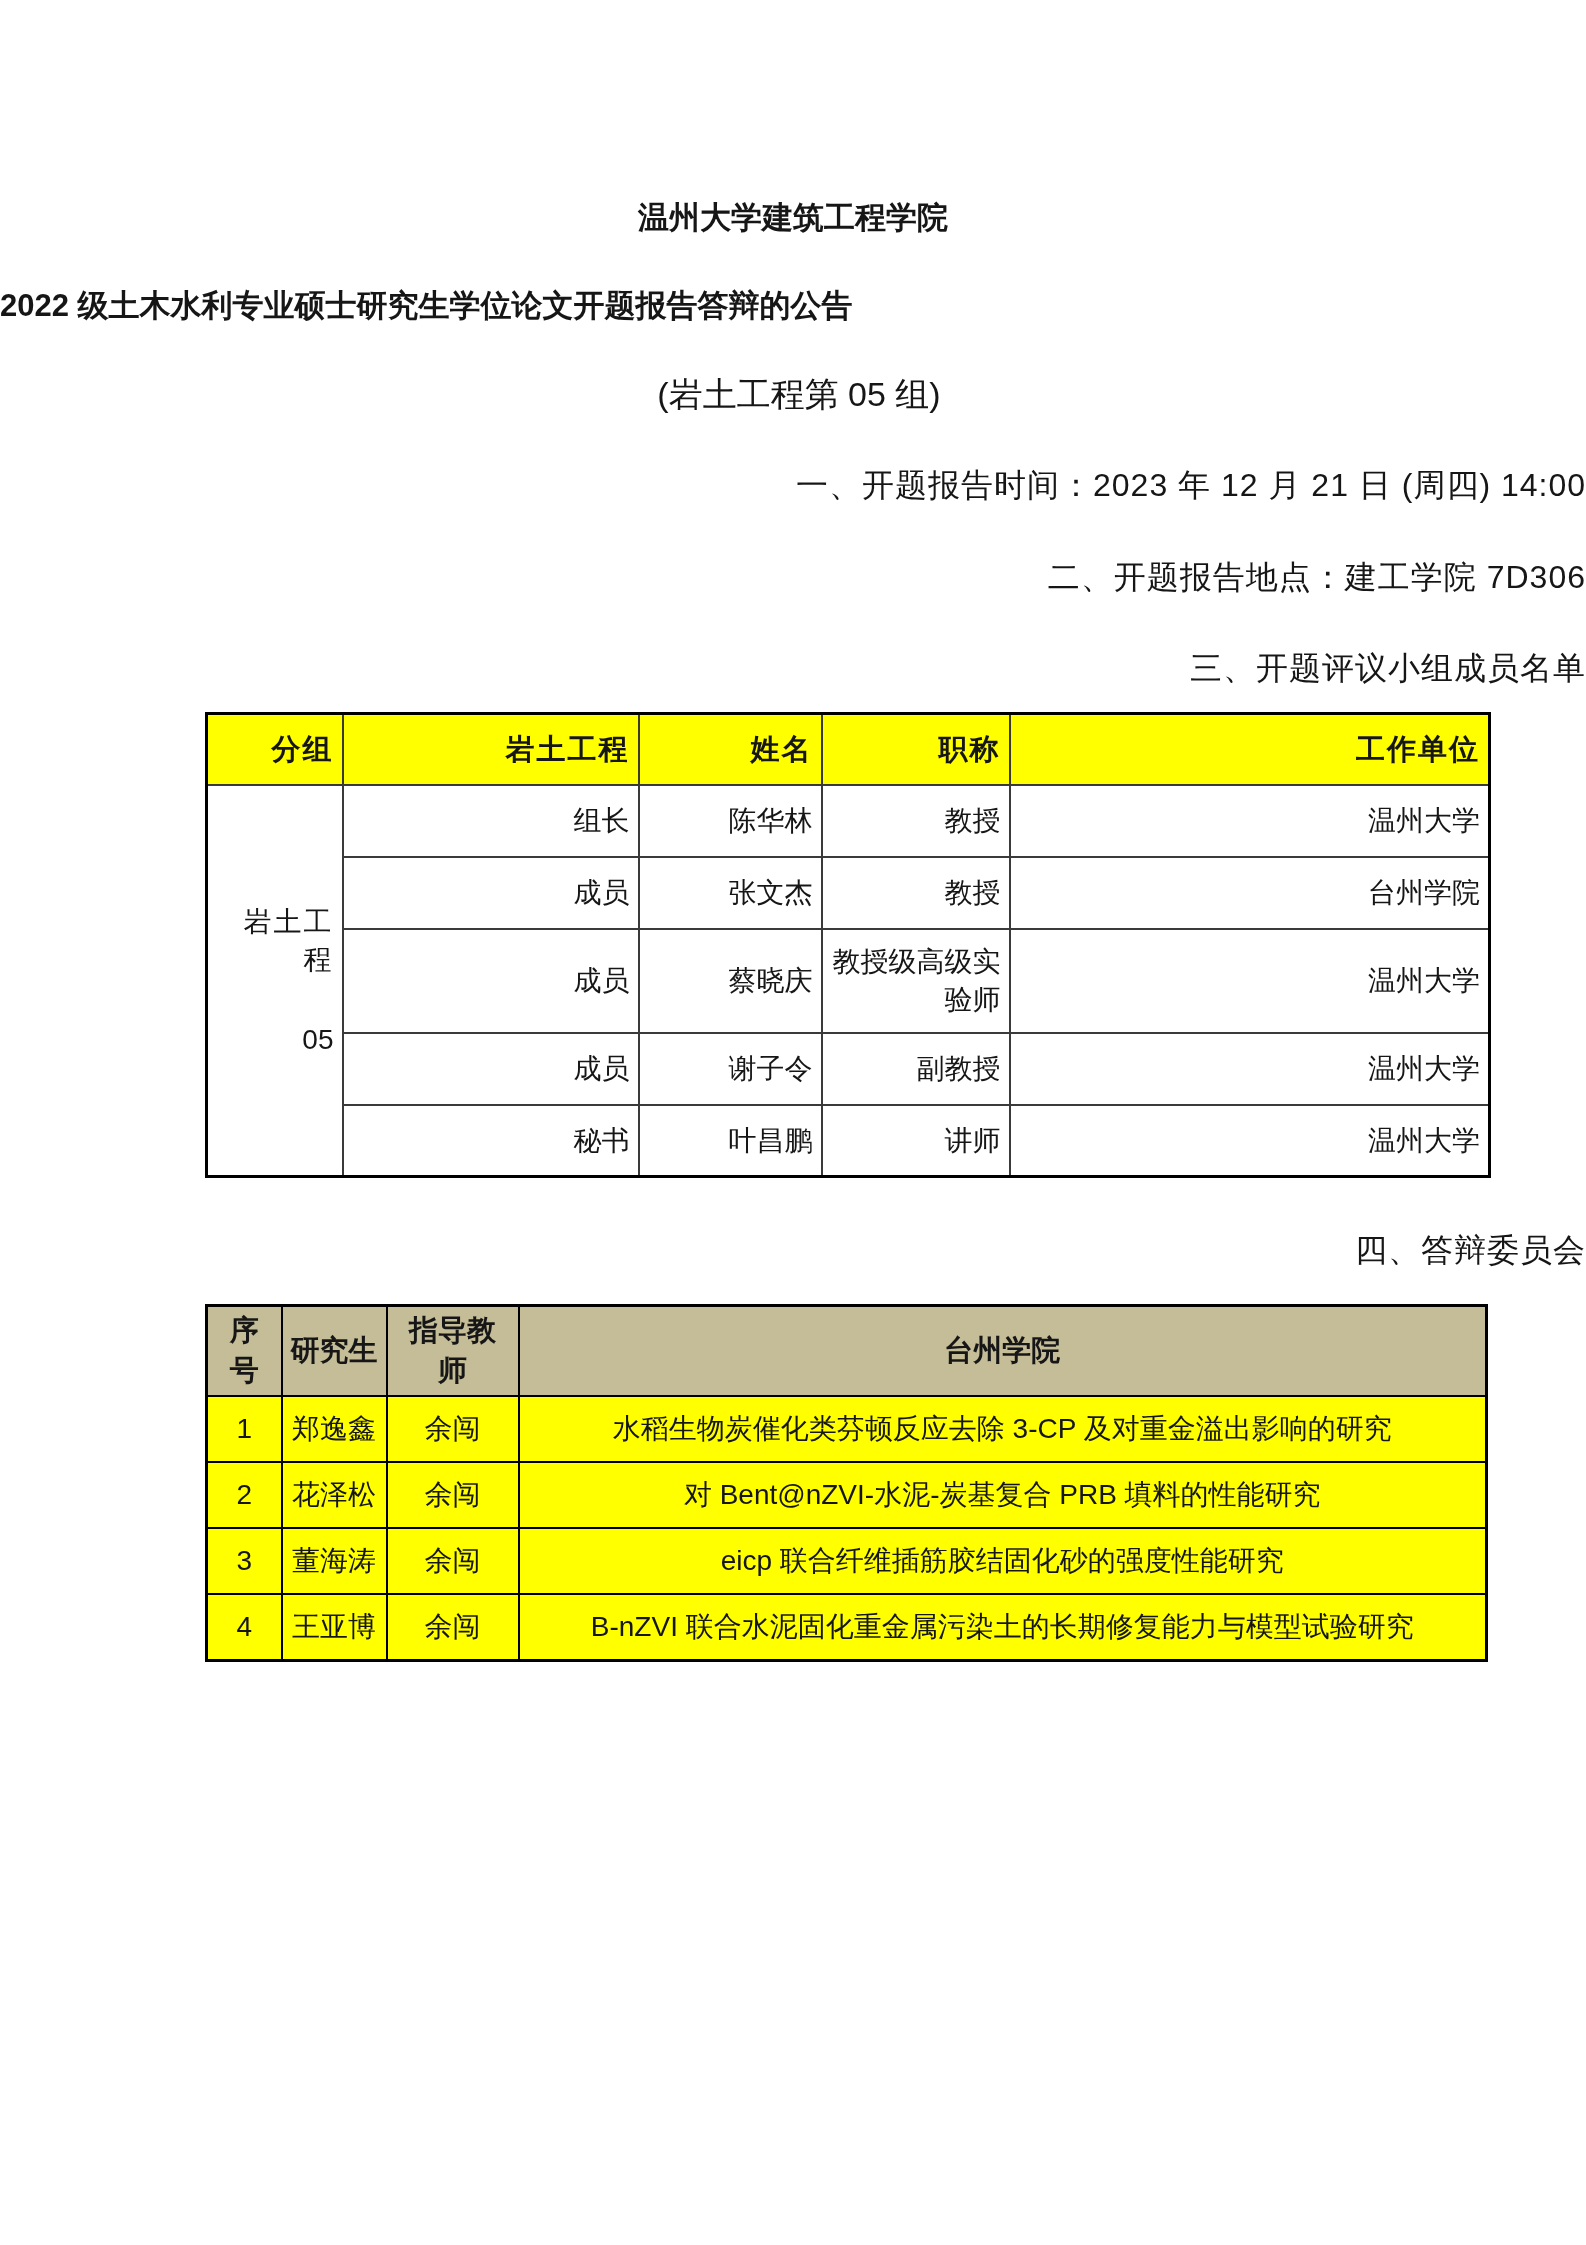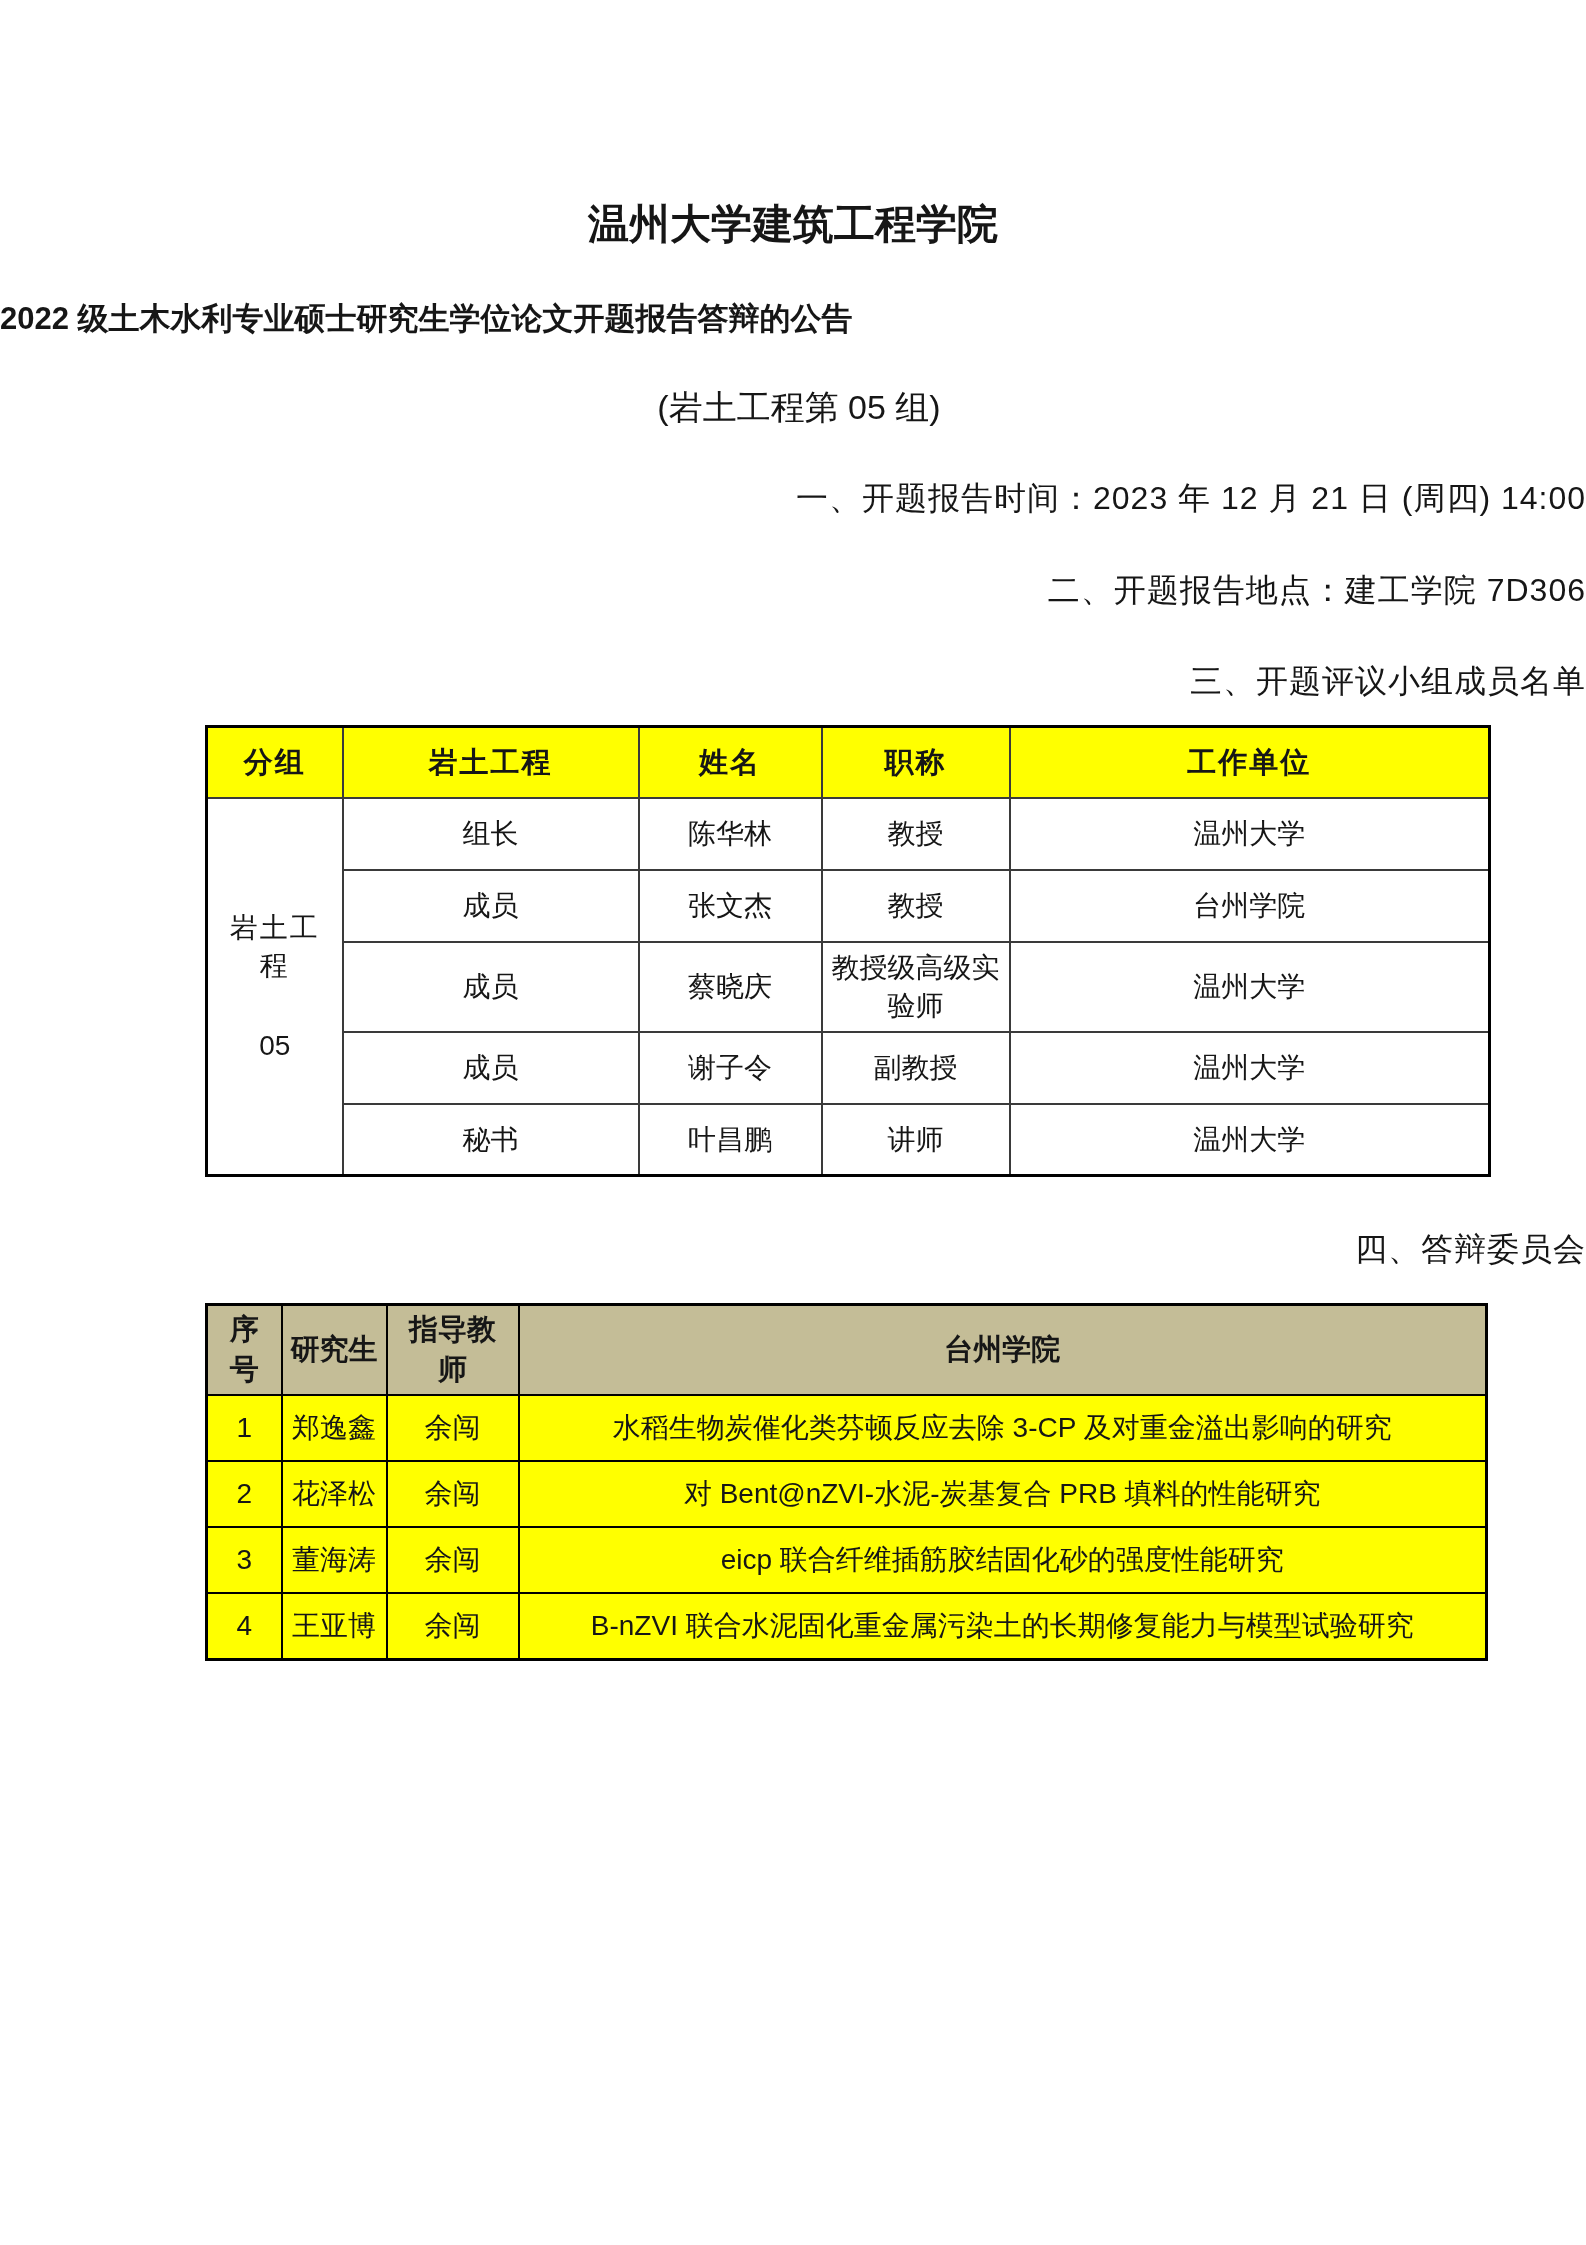--- a/index.html
+++ b/index.html
@@ -7,21 +7,21 @@
   body {
     width: 1586px;
     height: 2245px;
     background: #ffffff;
     color: #161616;
     font-family: "Liberation Sans", "DejaVu Sans", sans-serif;
   }
   .page { padding-top: 198px; }
 
   .doc-title {
-    font-size: 41px;
+    font-size: 31px;
     font-weight: 700;
     text-align: center;
     margin: 0 0 48px 0;
     line-height: 1.3;
   }
   .doc-subtitle {
     font-size: 31px;
     font-weight: 700;
     text-align: left;
     margin: 0 0 46px 0;
@@ -49,23 +49,23 @@
   table {
     border-collapse: collapse;
     table-layout: fixed;
     margin-left: 205px;
   }
 
   
   .committee-table { width: 1283px; border: 3px solid #000; }
   .committee-table th, .committee-table td {
     border: 2px solid #3a3a3a;
-    text-align: center;
+    text-align: right;
     vertical-align: middle;
-    padding: 6px 8px;
+    padding: 13px 8px;
     overflow: hidden;
   }
   .committee-table th {
     background: #ffff00;
     font-weight: 700;
     font-size: 29px;
     height: 72px;
     letter-spacing: 2px;
   }
   .committee-table td {

